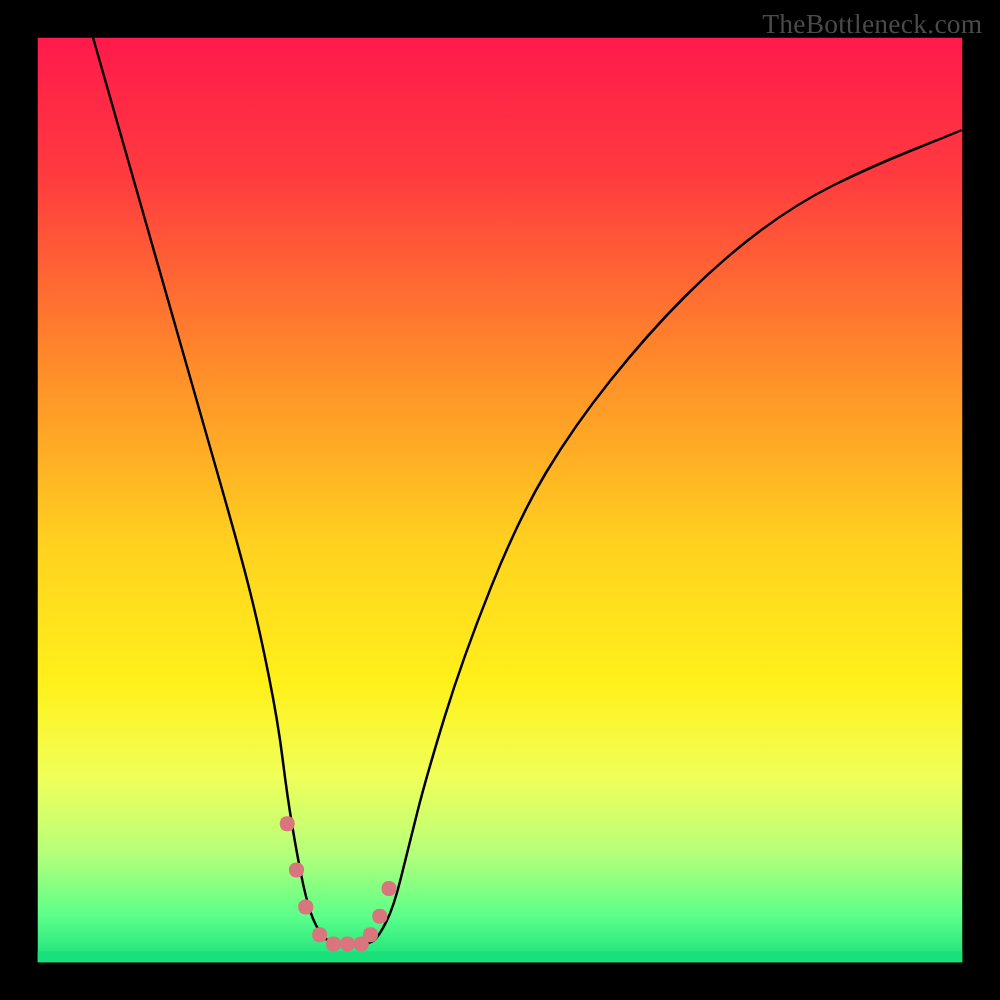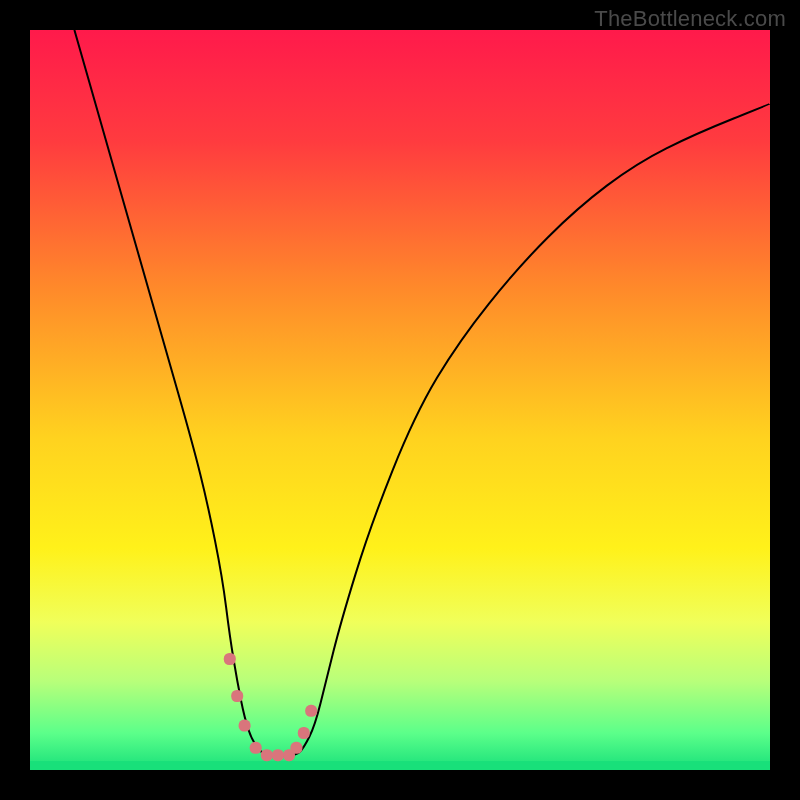--- a/index.html
+++ b/index.html
@@ -18,21 +18,21 @@
     background: #000;
   }
   .watermark {
     position: absolute;
     top: 6px;
     right: 14px;
     color: #4a4a4a;
     font-size: 22px;
     font-weight: 400;
     letter-spacing: 0.2px;
-    font-family: Liberation Sans, sans-serif;
+    font-family: Liberation Serif, serif;
     z-index: 20;
   }
   .plot {
     position: absolute;
     left: 30px;
     top: 30px;
     width: 740px;
     height: 740px;
     z-index: 10;
   }

